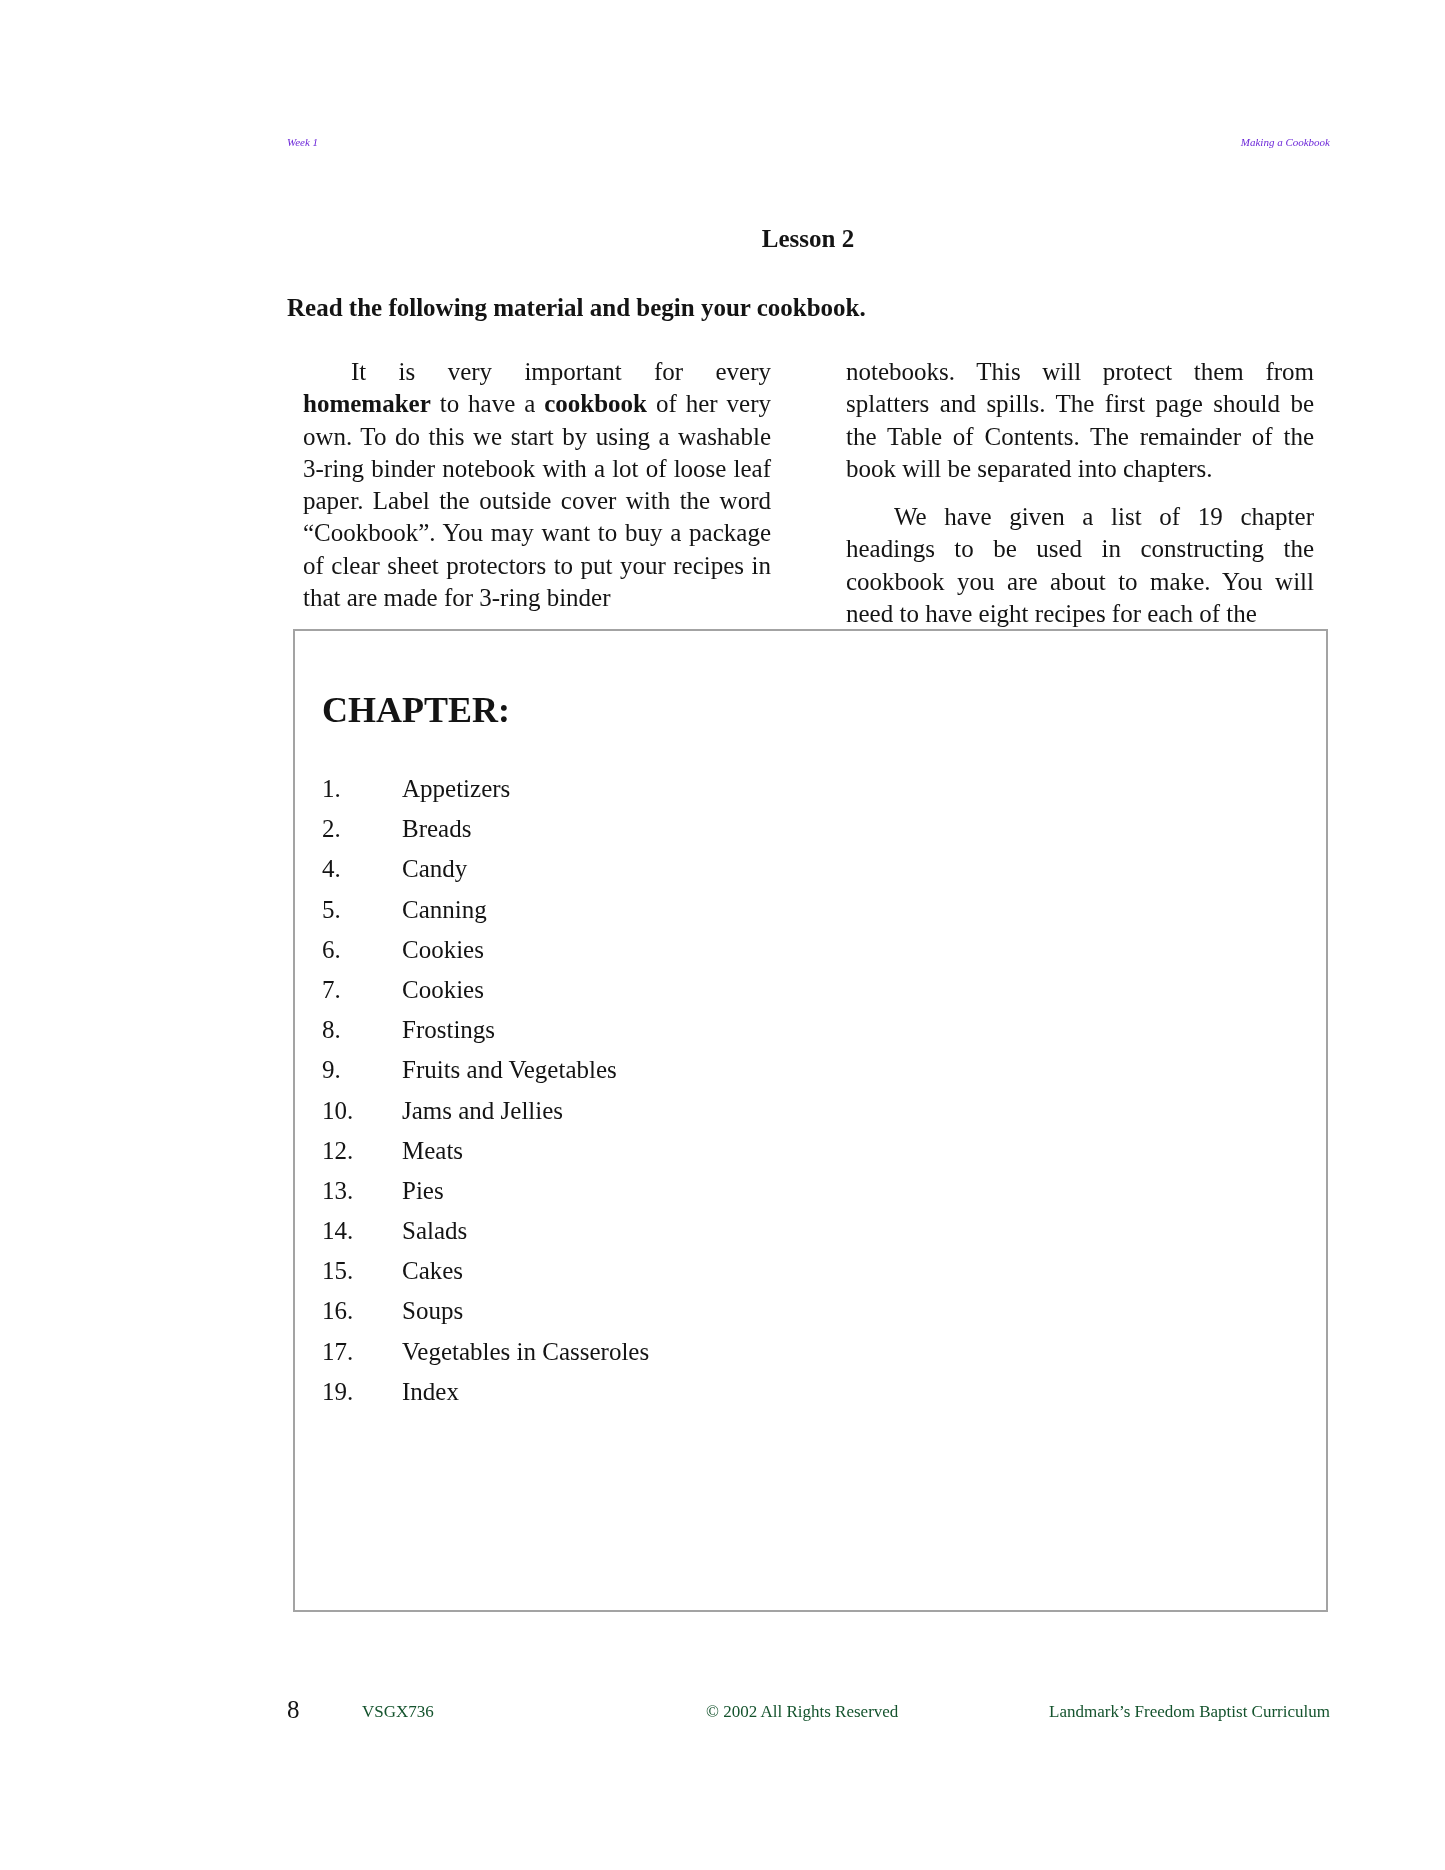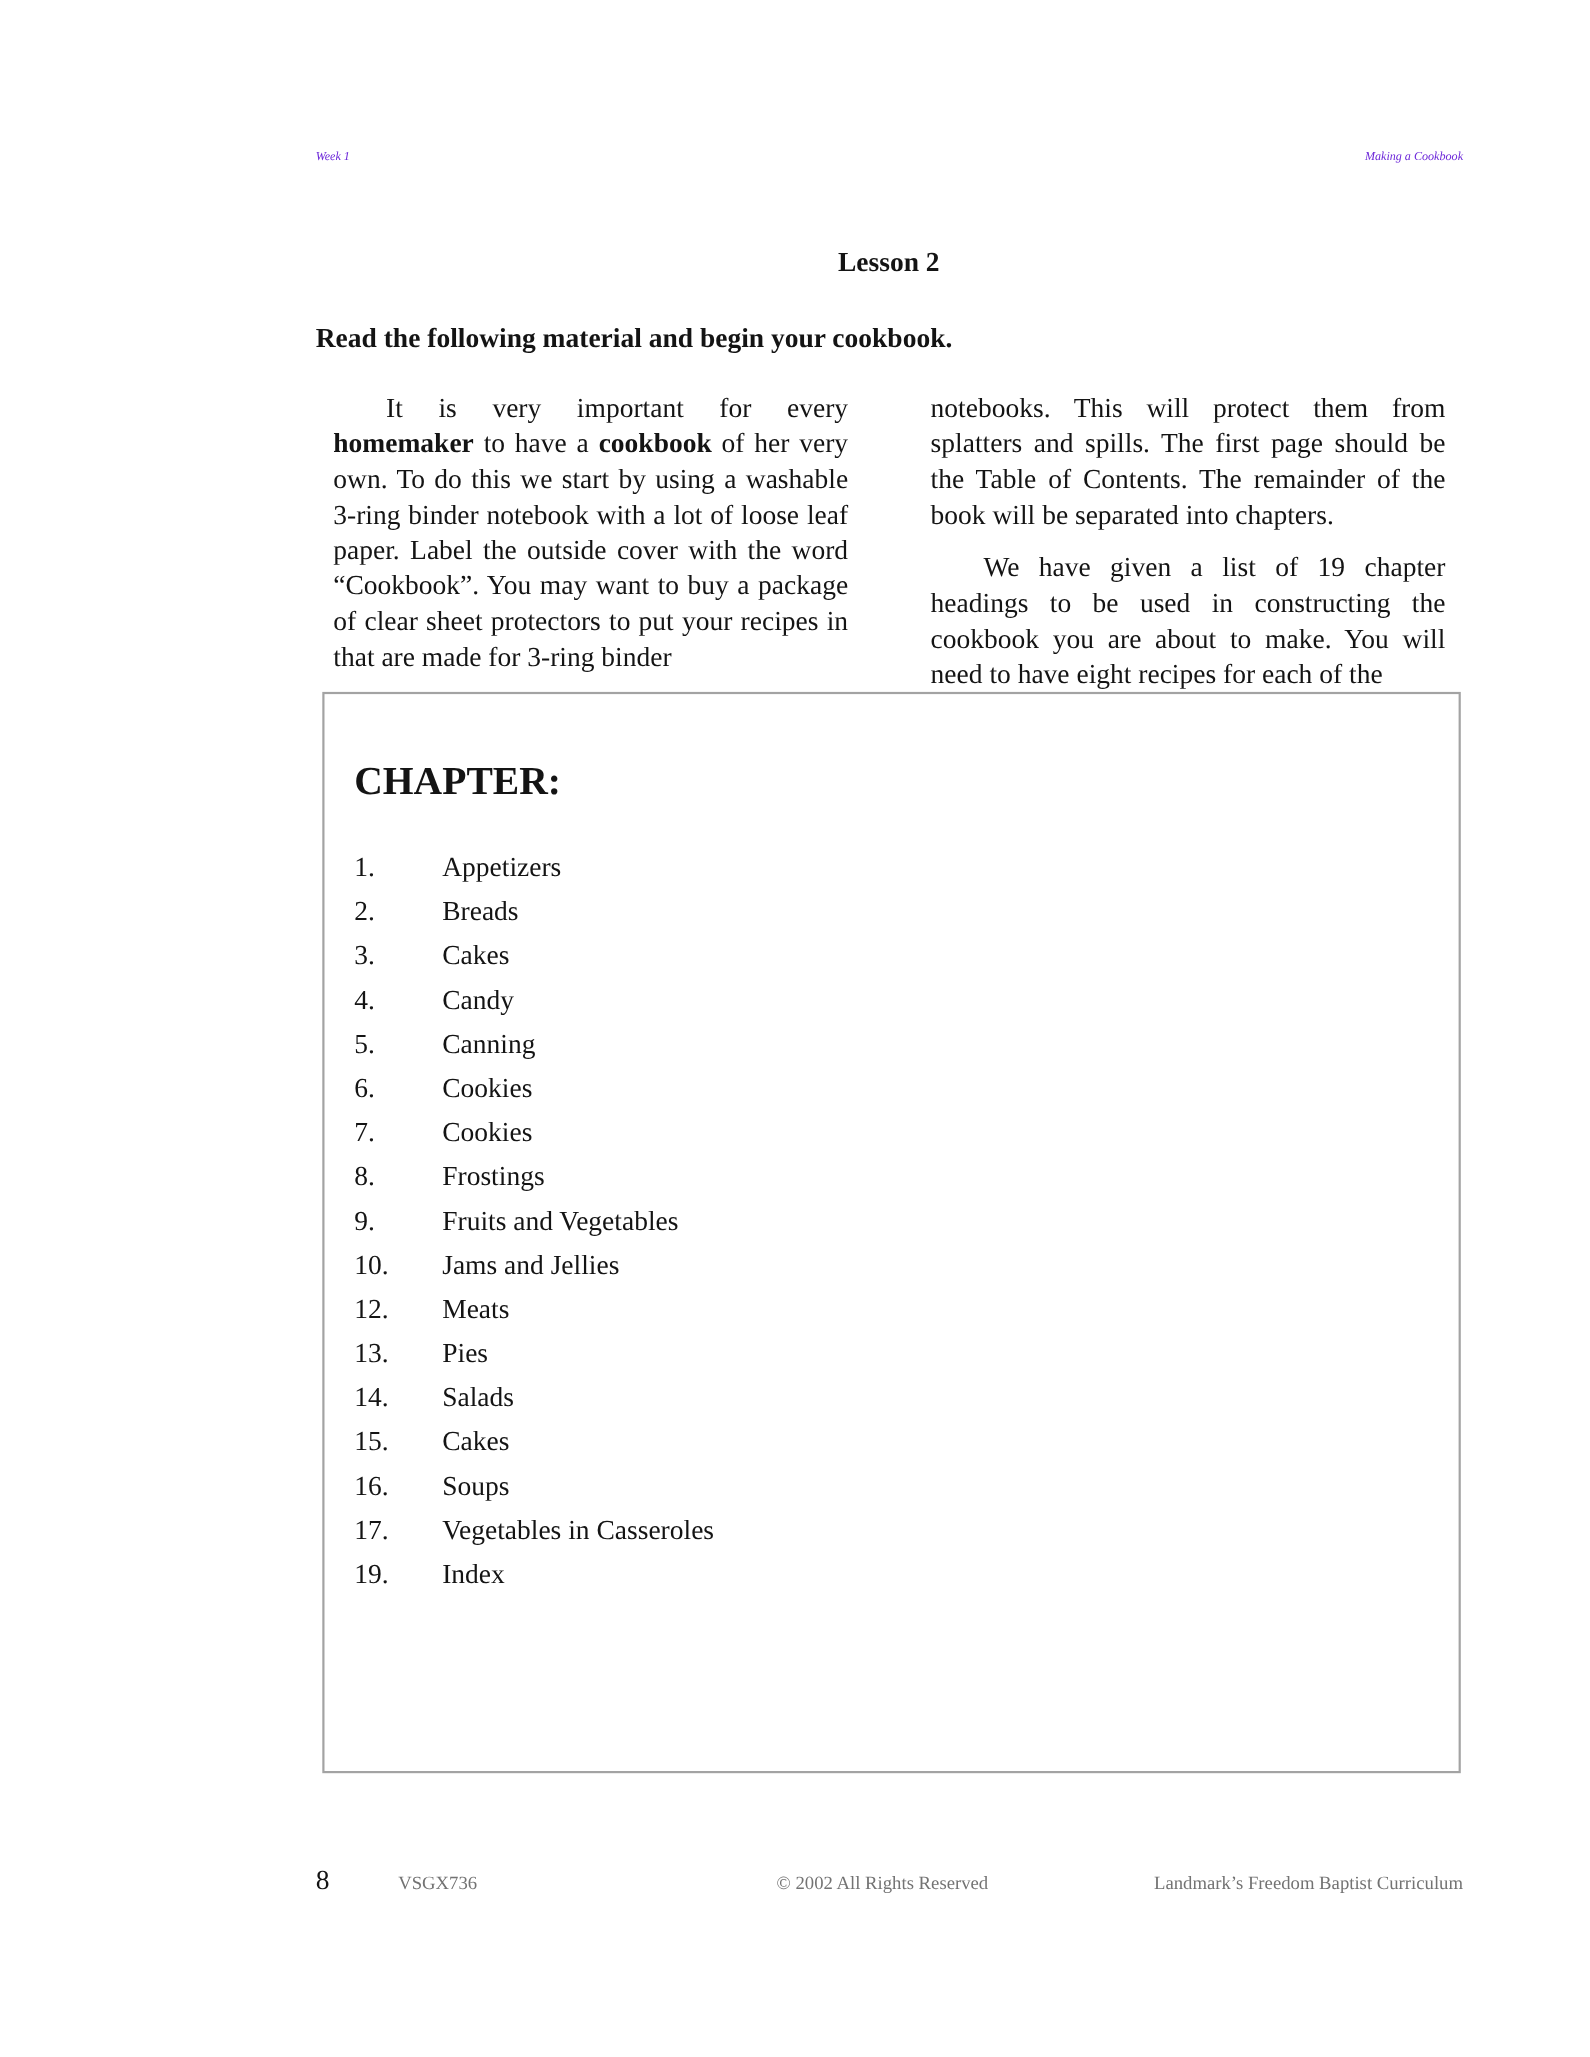--- a/index.html
+++ b/index.html
@@ -16,21 +16,21 @@
   #col-right { left: 830px; width: 500px; }
   .col p { margin: 16px; }
   .col p.indent { text-indent: 48px; }
   .col p + p { margin-top: 13px; }
   .col b { font-weight: bold; }
   #chapter-box { left: 293px; top: 629px; width: 1031px; height: 979px; border: 2px solid #a3a3a3; }
   #chapter-heading { position: absolute; left: 27px; top: 58px; font-size: 36px; font-weight: bold; }
   #chapter-list { position: absolute; left: 27px; top: 138px; margin: 0; padding: 0; list-style: none; }
   #chapter-list li { height: 40.2px; font-size: 25px; line-height: 40px; white-space: nowrap; }
   #chapter-list .num { display: inline-block; width: 80px; }
-  .ftr { top: 1702px; font-size: 17px; color: #737373; }
+  .ftr { top: 1702px; font-size: 17px; color: #14532d; }
   #ftr-page { left: 287px; top: 1696px; font-size: 25px; }
   #ftr-code { left: 362px; }
   #ftr-copy { left: 706px; }
   #ftr-pub { right: 115px; }
 </style>
 </head>
 <body>
 
 <div class="abs hdr" id="hdr-left">Week 1</div>
 <div class="abs hdr" id="hdr-right">Making a Cookbook</div>
@@ -46,21 +46,20 @@
 <div class="abs col" id="col-right">
   <p>notebooks.  This will protect them from splatters and spills.  The first page should be the Table of Contents.  The remainder of the book will be separated into chapters.</p>
   <p class="indent">We have given a list of 19 chapter headings to be used in constructing the cookbook you are about to make.  You will need to have eight recipes for each of the</p>
 </div>
 
 <div class="abs" id="chapter-box">
   <div id="chapter-heading">CHAPTER:</div>
   <ul id="chapter-list">
       <li><span class="num">1.</span><span>Appetizers</span></li>
       <li><span class="num">2.</span><span>Breads</span></li>
-      <li><span class="num">3.</span><span>Cakes</span></li>
       <li><span class="num">4.</span><span>Candy</span></li>
       <li><span class="num">5.</span><span>Canning</span></li>
       <li><span class="num">6.</span><span>Cookies</span></li>
       <li><span class="num">7.</span><span>Cookies</span></li>
       <li><span class="num">8.</span><span>Frostings</span></li>
       <li><span class="num">9.</span><span>Fruits and Vegetables</span></li>
       <li><span class="num">10.</span><span>Jams and Jellies</span></li>
       <li><span class="num">12.</span><span>Meats</span></li>
       <li><span class="num">13.</span><span>Pies</span></li>
       <li><span class="num">14.</span><span>Salads</span></li>

